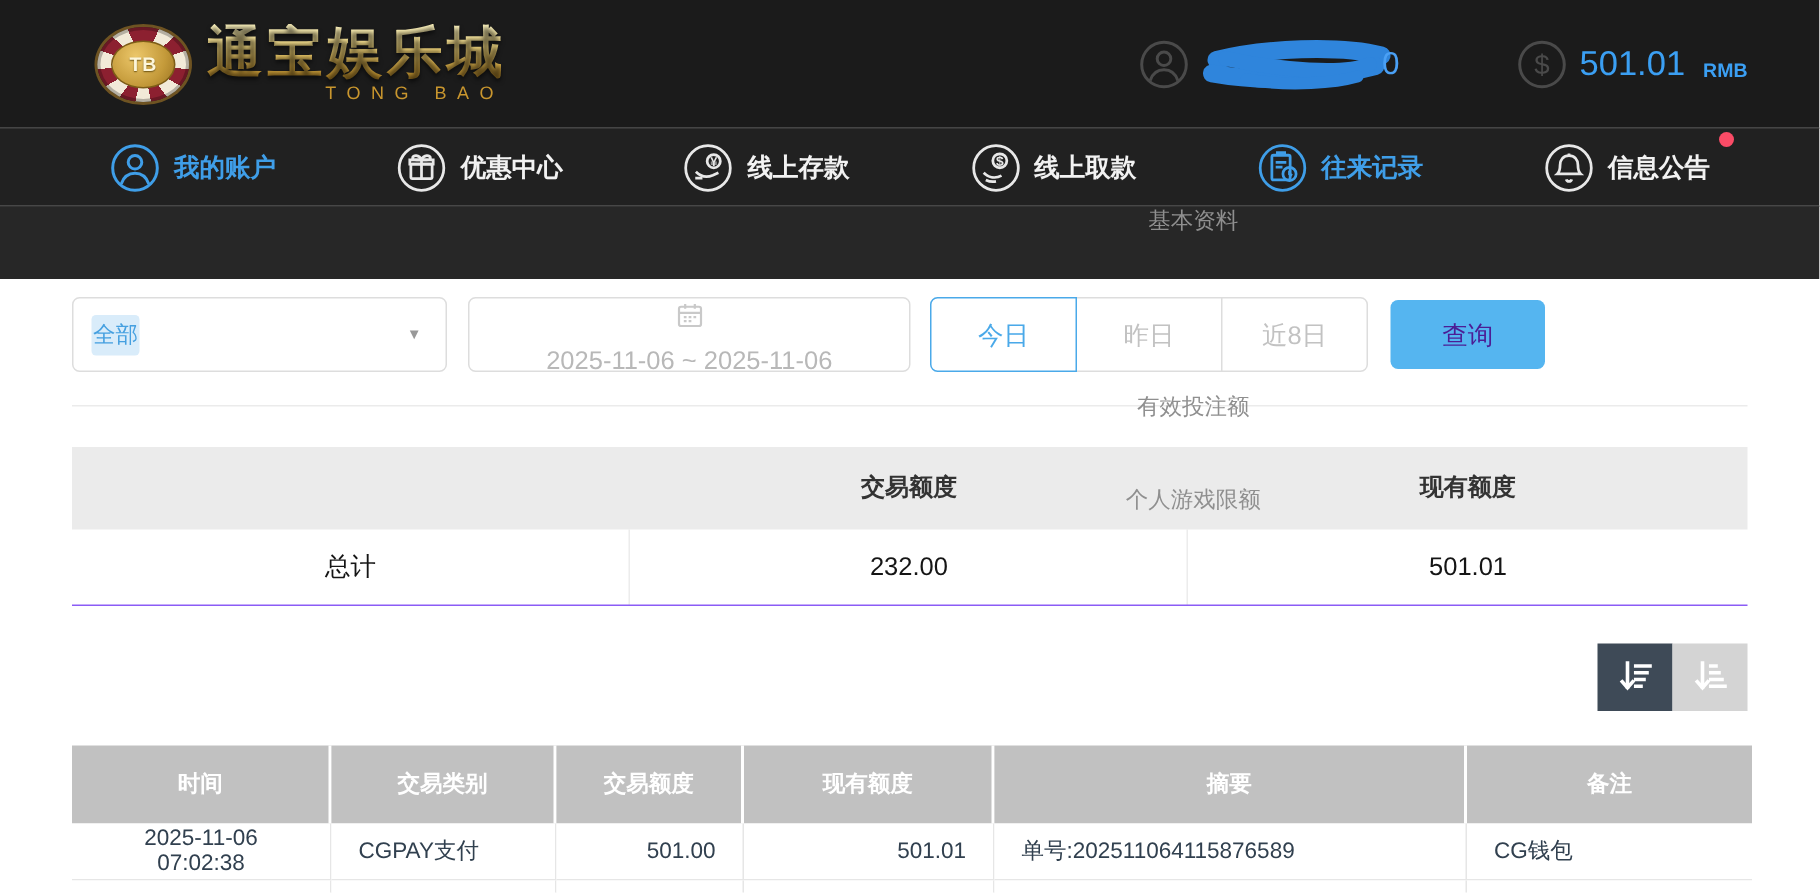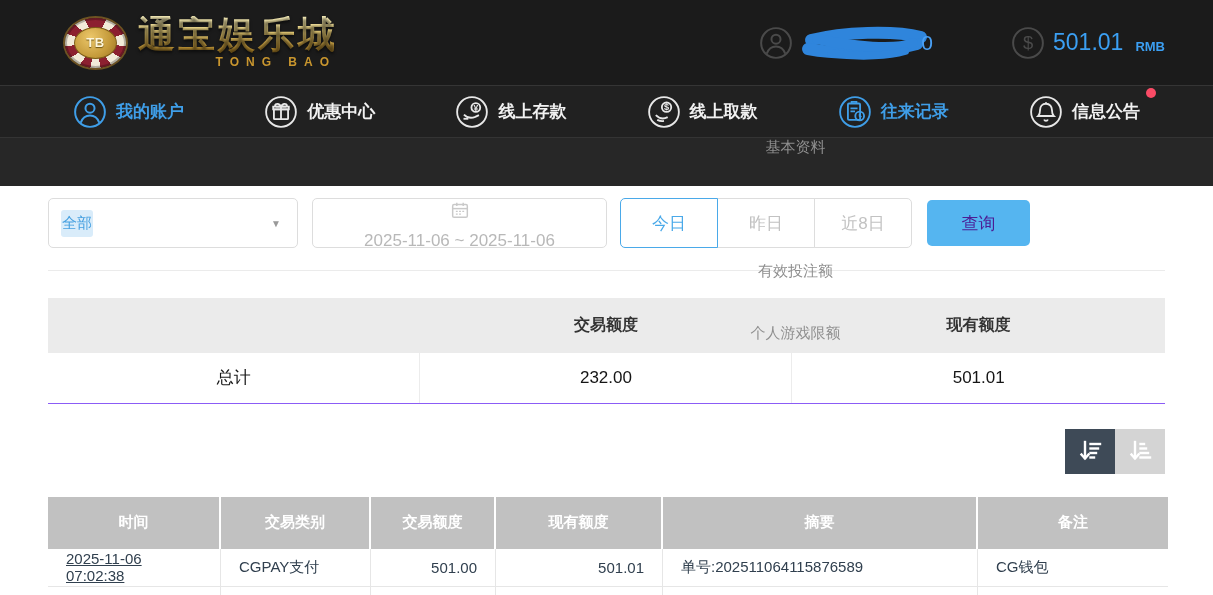--- a/index.html
+++ b/index.html
@@ -16,21 +16,21 @@
   .chip-core { position:absolute; inset:9px; border-radius:50%;
     background:radial-gradient(circle at 38% 32%,#ecc76a,#c49a3a 60%,#9a7322);
     border:1px solid #7c5c17; display:flex; align-items:center; justify-content:center;
     color:#fdf6da; font-size:13px; font-weight:bold; letter-spacing:.5px;
     text-shadow:0 1px 1px #6d5413; }
   .logo-cn { font-family:"DejaVu Serif","Liberation Serif",serif; font-weight:bold;
     font-size:37px; letter-spacing:3px; line-height:1;
     background:linear-gradient(180deg,#fdf3bd 5%,#f3d981 40%,#caa243 75%,#a87c22);
     -webkit-background-clip:text; background-clip:text; color:transparent;
     text-shadow:0 2px 3px rgba(0,0,0,.55); }
-  .logo-en { font-size:12px; font-weight:bold; letter-spacing:7px; color:#c9962e;
+  .logo-en { font-size:12px; font-weight:normal; letter-spacing:7px; color:#c9962e;
     text-align:right; margin-top:2px; padding-right:2px; }
 
   .account-area { display:flex; align-items:center; gap:78px; }
   .user-box, .balance-box { display:flex; align-items:center; gap:8px; }
   .hd-icon { width:34px; height:34px; color:#4a4a4a; flex:none; }
   .scribble-wrap { position:relative; display:flex; align-items:center; }
   .user-suffix { color:#4aa0f5; font-size:21px; margin-left:-16px; position:relative; z-index:1; }
   .balance-amount { color:#3b9ff3; font-size:23px; font-weight:500; }
   .balance-cur { color:#3b9ff3; font-size:13px; font-weight:bold; margin-left:4px; padding-top:7px; }
 
@@ -96,21 +96,21 @@
   
   .records-table { width:100%; margin-top:23px; border-collapse:separate; border-spacing:0;
     table-layout:fixed; }
   .records-table th { height:52px; background:#c1c1c1; color:#fff; font-size:15px;
     font-weight:bold; text-align:center; }
   .records-table th:not(:last-child) { border-right:2px solid #fff; }
   .records-table td { height:38px; font-size:15px; color:#31404f;
     border-bottom:1px solid #e6e6e6; padding:0 18px; background:#fff; }
   .records-table td:not(:last-child) { border-right:1px solid #e6e6e6; }
   .records-table tr.stub td { height:14px; border-bottom:none; }
-  .ta-c { text-align:left;text-decoration:underline; } .ta-r { text-align:right; } .ta-l { text-align:left; }
+  .ta-c { text-align:center; } .ta-r { text-align:right; } .ta-l { text-align:left; }
 </style>
 </head>
 <body>
 
 <header class="topbar">
   <div class="logo">
     <div class="chip">
       <div class="chip-core">TB</div>
     </div>
     <div>

